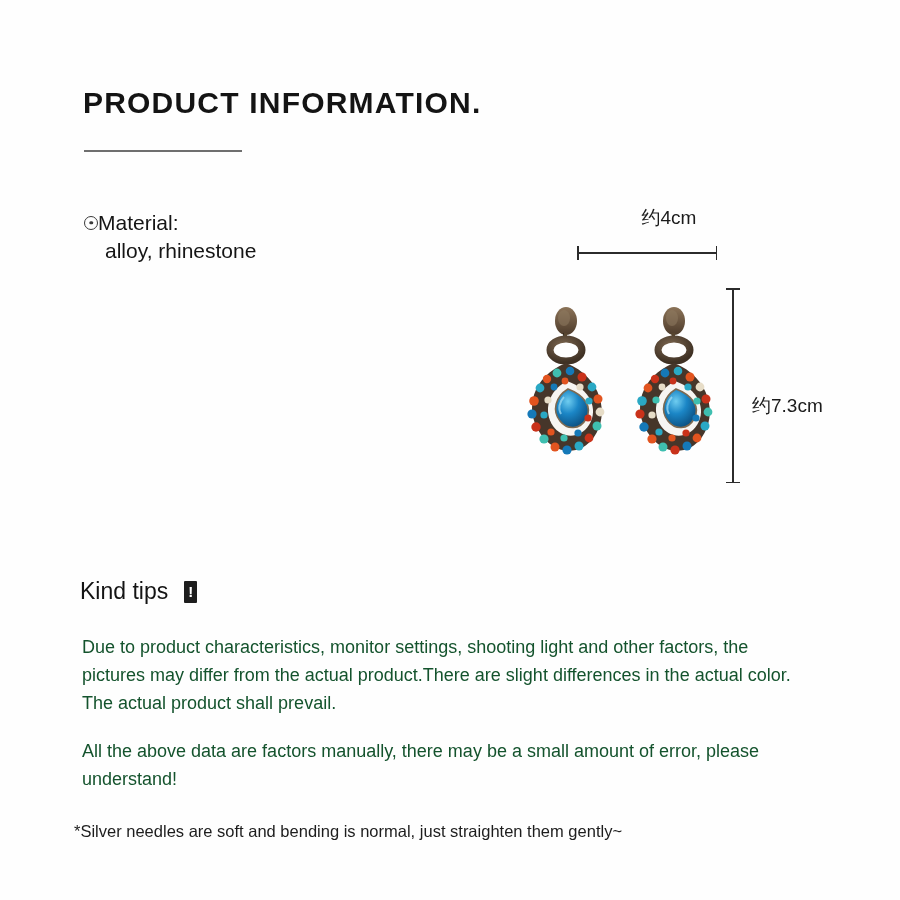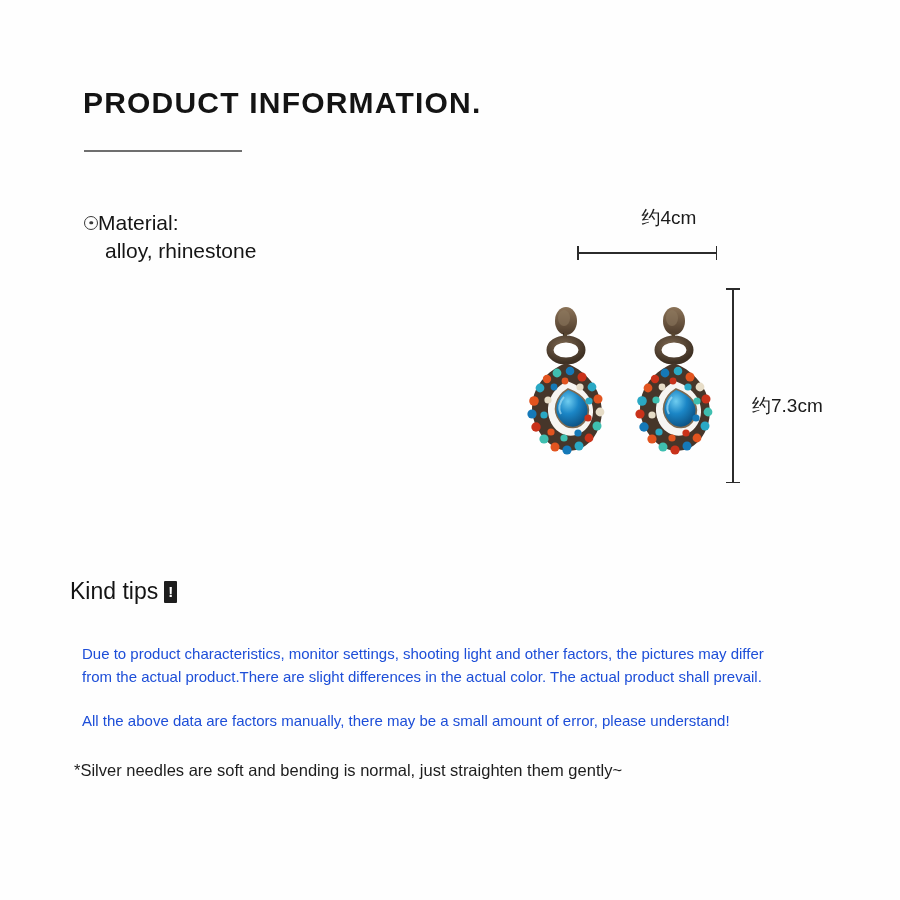--- a/index.html
+++ b/index.html
@@ -156,49 +156,49 @@
     position: absolute;
     left: 40px;
     top: 110px;
     width: 220px;
     height: 170px;
   }
 
   
   .tips-head {
     position: absolute;
-    left: 70px;
+    left: 80px;
     top: 578px;
     display: flex;
     align-items: center;
-    gap: 6px;
+    gap: 16px;
     font-size: 23px;
     color: #141414;
   }
   .tips-badge {
     display: inline-block;
     background: #1d1d1d;
     color: #ffffff;
     font-size: 15px;
     font-weight: bold;
     line-height: 1;
     padding: 3px 4px 4px 4px;
     border-radius: 1px;
   }
   .tips-body {
     position: absolute;
     left: 82px;
     top: 630px;
     width: 710px;
   }
   .tips-p {
-    font-size: 15px;
+    font-size: 18px;
     line-height: 1.55;
-    color: #1d4ed8;
-    margin: 12px 0 20px 0;
+    color: #14532d;
+    margin: 4px 0 20px 0;
   }
   .tips-note {
     font-size: 16.5px;
     line-height: 1.55;
     color: #1d1d1d;
     margin: 26px 0 0 -8px;
   }
 </style>
 </head>
 <body>

